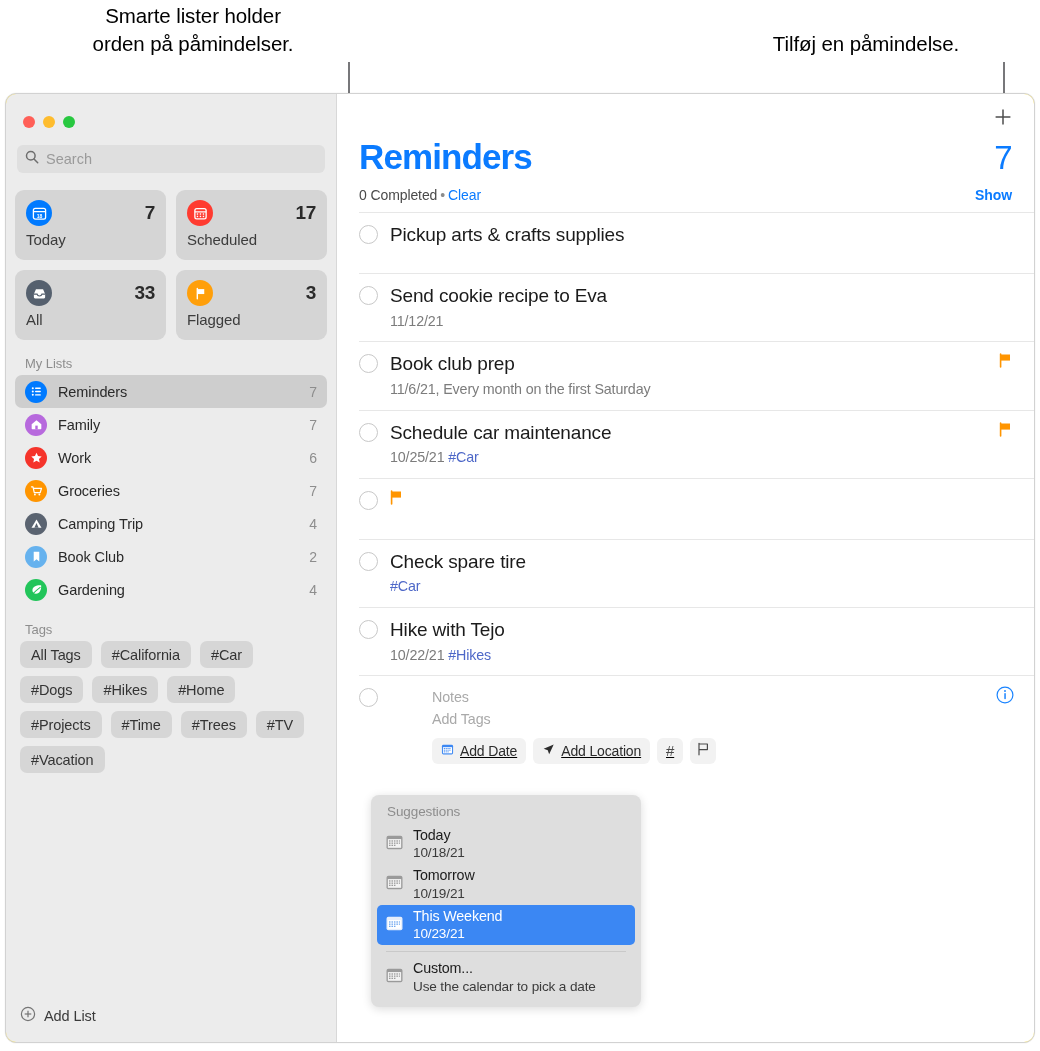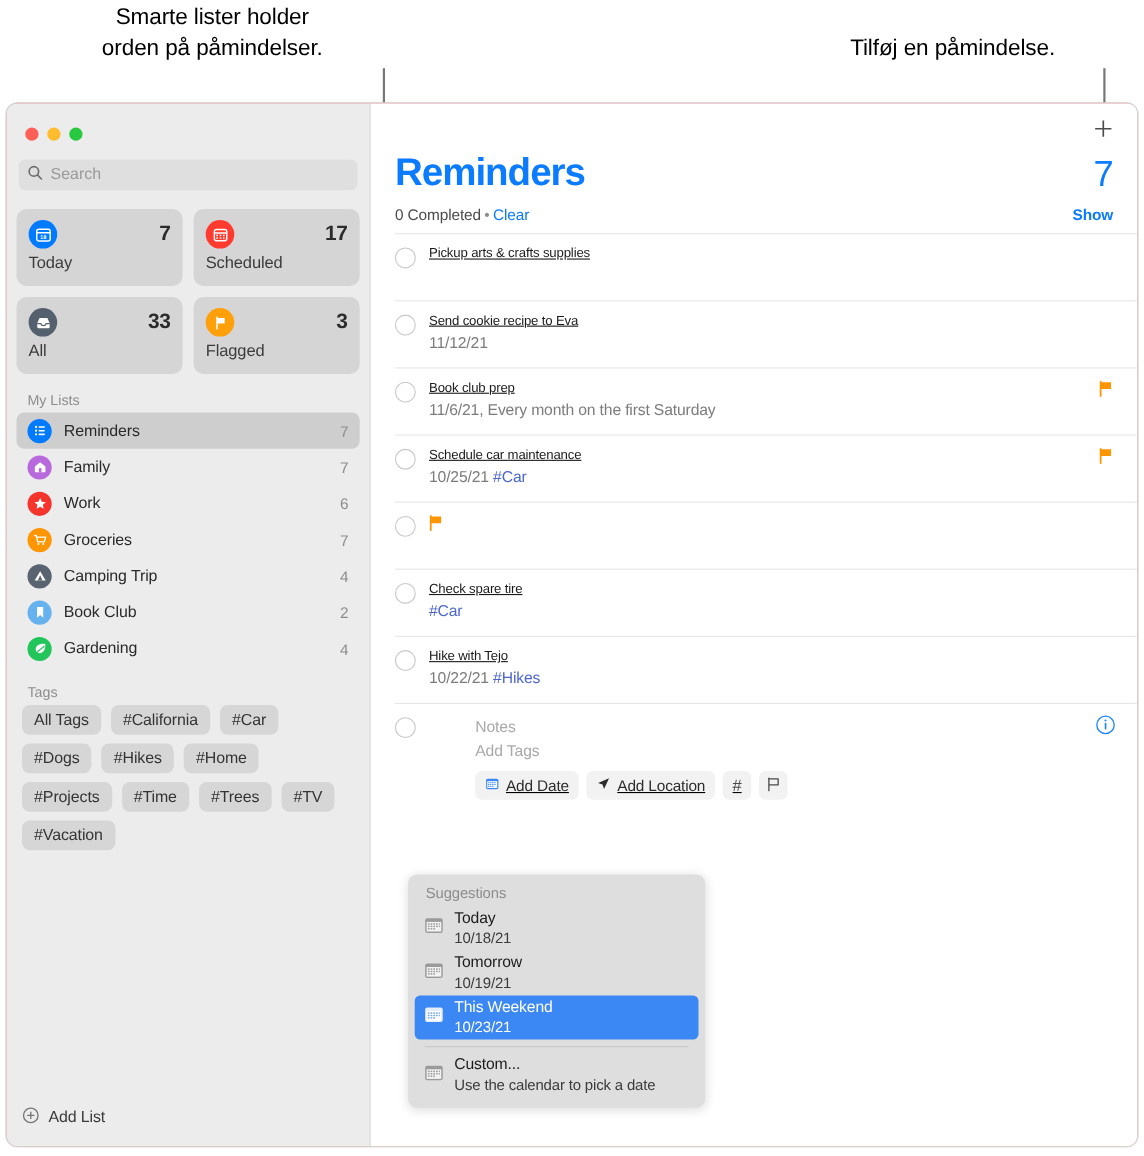--- a/index.html
+++ b/index.html
@@ -30,21 +30,21 @@
   }
   #leader-left-v { left: 348px; top: 62px; width: 2px; height: 225px; }
   #leader-left-h { left: 348px; top: 285px; width: 16px; height: 2px; }
   #leader-right-v { left: 1003px; top: 62px; width: 2px; height: 48px; }
 
   
   .window {
     position: absolute;
     left: 5px; top: 93px;
     width: 1030px; height: 950px;
-    background: #fca5a5;
+    background: #fde047;
     border-radius: 11px;
     border: 1px solid #d2d2d2;
     box-shadow: 0 0 0 0.5px rgba(0,0,0,0.04);
     overflow: hidden;
     display: flex;
   }
 
   
   .sidebar {
     width: 331px;
@@ -217,22 +217,22 @@
   .circle {
     width: 19px; height: 19px;
     border: 1.4px solid #c8c8c8;
     border-radius: 50%;
     flex: 0 0 auto;
     margin-top: 2px;
     background: #fff;
   }
   .rem-body { flex: 1; min-width: 0; }
   .rem-title {
-    font-size: 12px; color: #1b1b1b;
-    letter-spacing: -0.15px; line-height: 1.3; text-decoration: underline;
+    font-size: 19px; color: #1b1b1b;
+    letter-spacing: -0.15px; line-height: 1.3;
   }
   .rem-meta {
     font-size: 14.3px; color: #7c7c7c;
     letter-spacing: -0.15px; margin-top: 3px; line-height: 1.3;
   }
   .rem-meta .tag { color: #4e68c8; }
   .rem-flag { flex: 0 0 auto; margin-top: 1px; }
 
   
   .editor-row {

